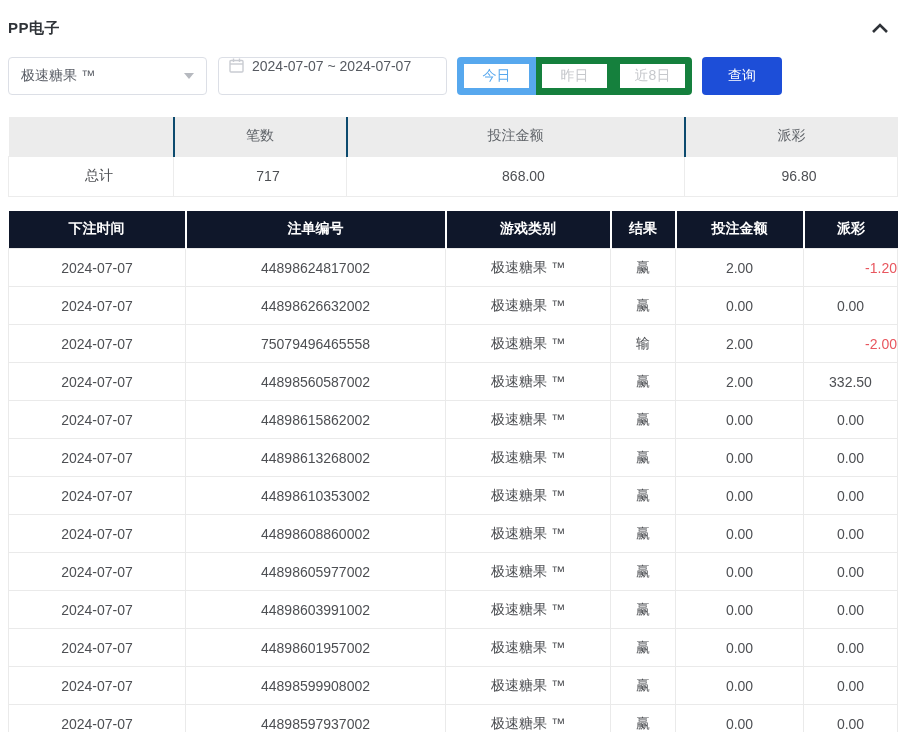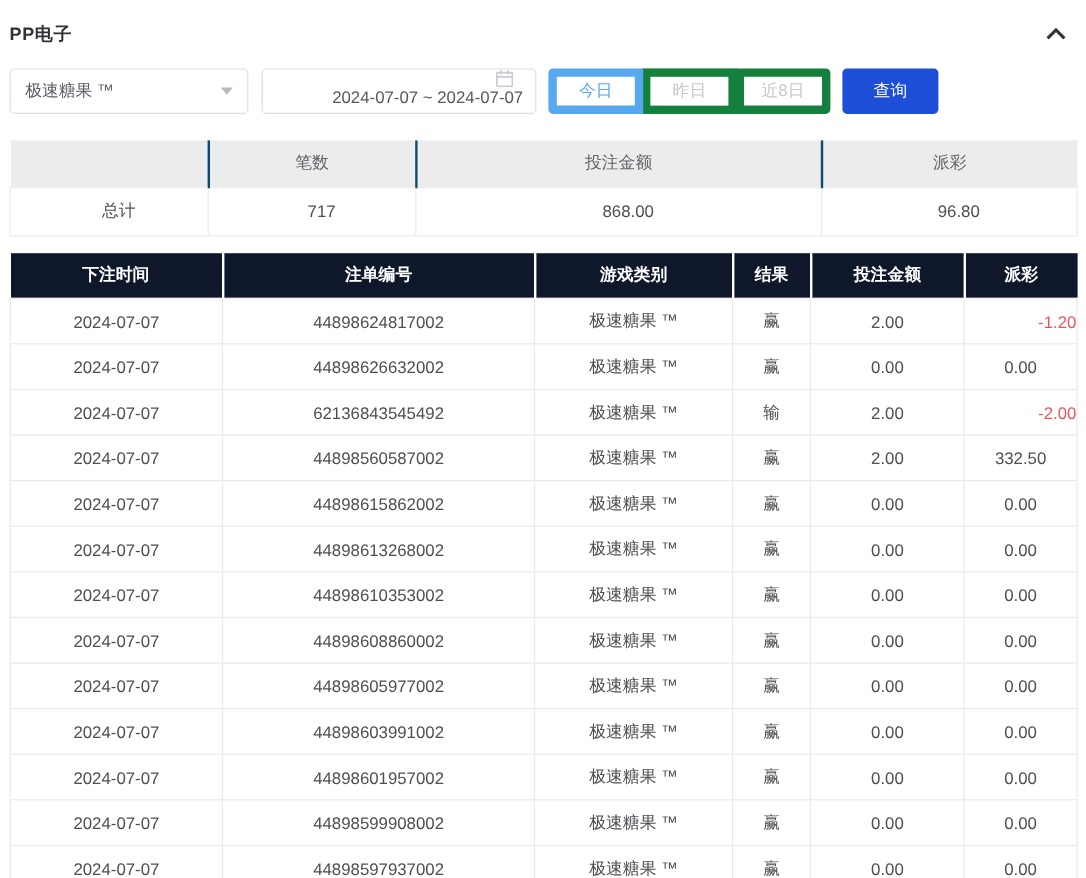--- a/index.html
+++ b/index.html
@@ -14,22 +14,22 @@
     cursor: pointer; margin-right: 6px; }
 
   
   .filter-row { display: flex; align-items: center; margin-top: 19px; height: 38px; }
   .select-box { width: 199px; height: 38px; border: 1px solid #dcdfe6; border-radius: 4px;
     display: flex; align-items: center; justify-content: space-between; padding: 0 12px;
     color: #5a5e66; font-size: 14px; cursor: pointer; background: #fff; }
   .caret-down { width: 0; height: 0; border-left: 5px solid transparent; border-right: 5px solid transparent;
     border-top: 6px solid #b6b9bf; }
   .date-box { width: 229px; height: 38px; border: 1px solid #dcdfe6; border-radius: 4px;
-    display: flex; align-items: flex-end; padding: 0 10px; margin-left: 11px;
-    color: #565a61; font-size: 14px; background: #fff; cursor: pointer; flex-direction: column; }
+    display: flex; align-items: flex-start; padding: 0 10px; margin-left: 11px;
+    color: #565a61; font-size: 14px; background: #fff; cursor: pointer; }
   .date-box svg { margin-right: 8px; flex: 0 0 auto; }
   .btn-group { display: flex; margin-left: 10px; }
   .quick-btn { height: 38px; width: 79px; background: #fff; border: 7px solid #15803d;
     font-size: 14px; color: #c6c8cc; cursor: pointer; margin-left: -1px; position: relative;
     font-family: inherit; }
   .quick-btn:first-child { border-radius: 4px 0 0 4px; margin-left: 0; }
   .quick-btn:last-child { border-radius: 0 4px 4px 0; }
   .quick-btn.active { color: #57a8ee; border-color: #57a8ee; z-index: 2; }
   .query-btn { height: 38px; width: 80px; margin-left: 10px; background: #1d4ed8; border: none;
     border-radius: 4px; color: #fff; font-size: 14px; cursor: pointer; font-family: inherit; }
@@ -145,21 +145,21 @@
         <tr>
           <td>2024-07-07</td>
           <td>44898626632002</td>
           <td>极速糖果 ™</td>
           <td>赢</td>
           <td>0.00</td>
           <td>0.00</td>
         </tr>
         <tr>
           <td>2024-07-07</td>
-          <td>62136843545492</td>
+          <td>75079496465558</td>
           <td>极速糖果 ™</td>
           <td>输</td>
           <td>2.00</td>
           <td class="neg">-2.00</td>
         </tr>
         <tr>
           <td>2024-07-07</td>
           <td>44898560587002</td>
           <td>极速糖果 ™</td>
           <td>赢</td>

